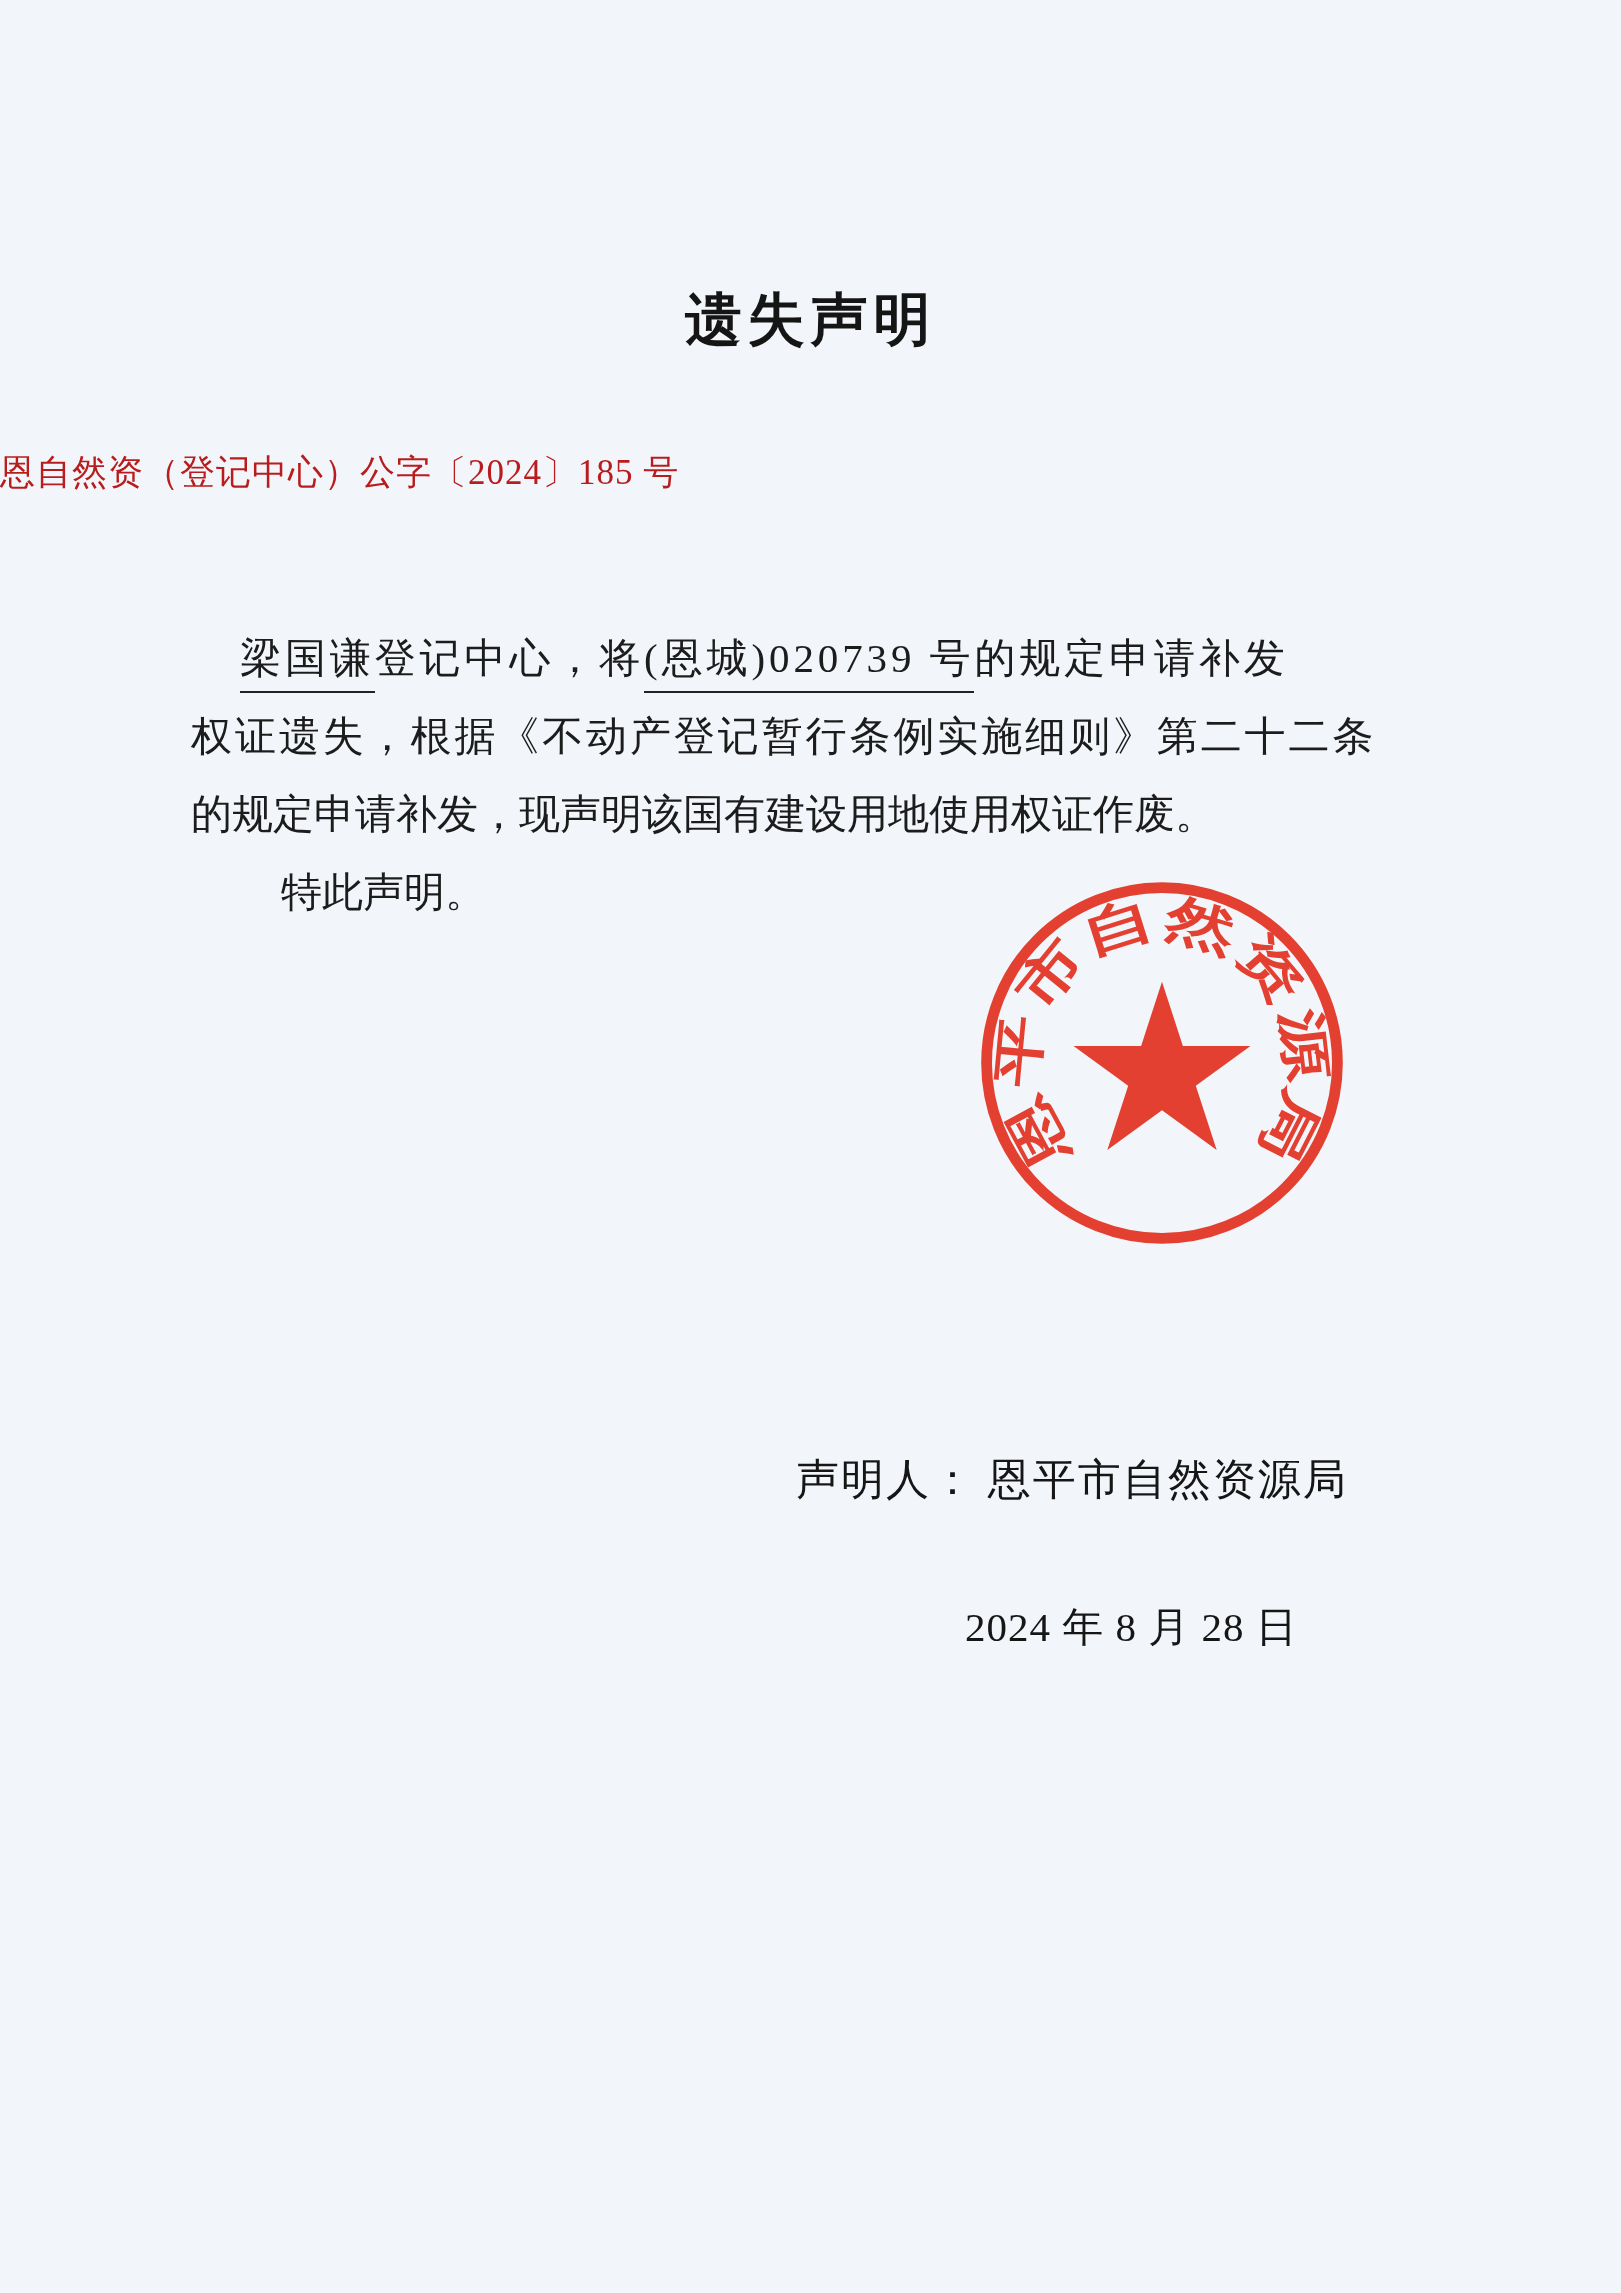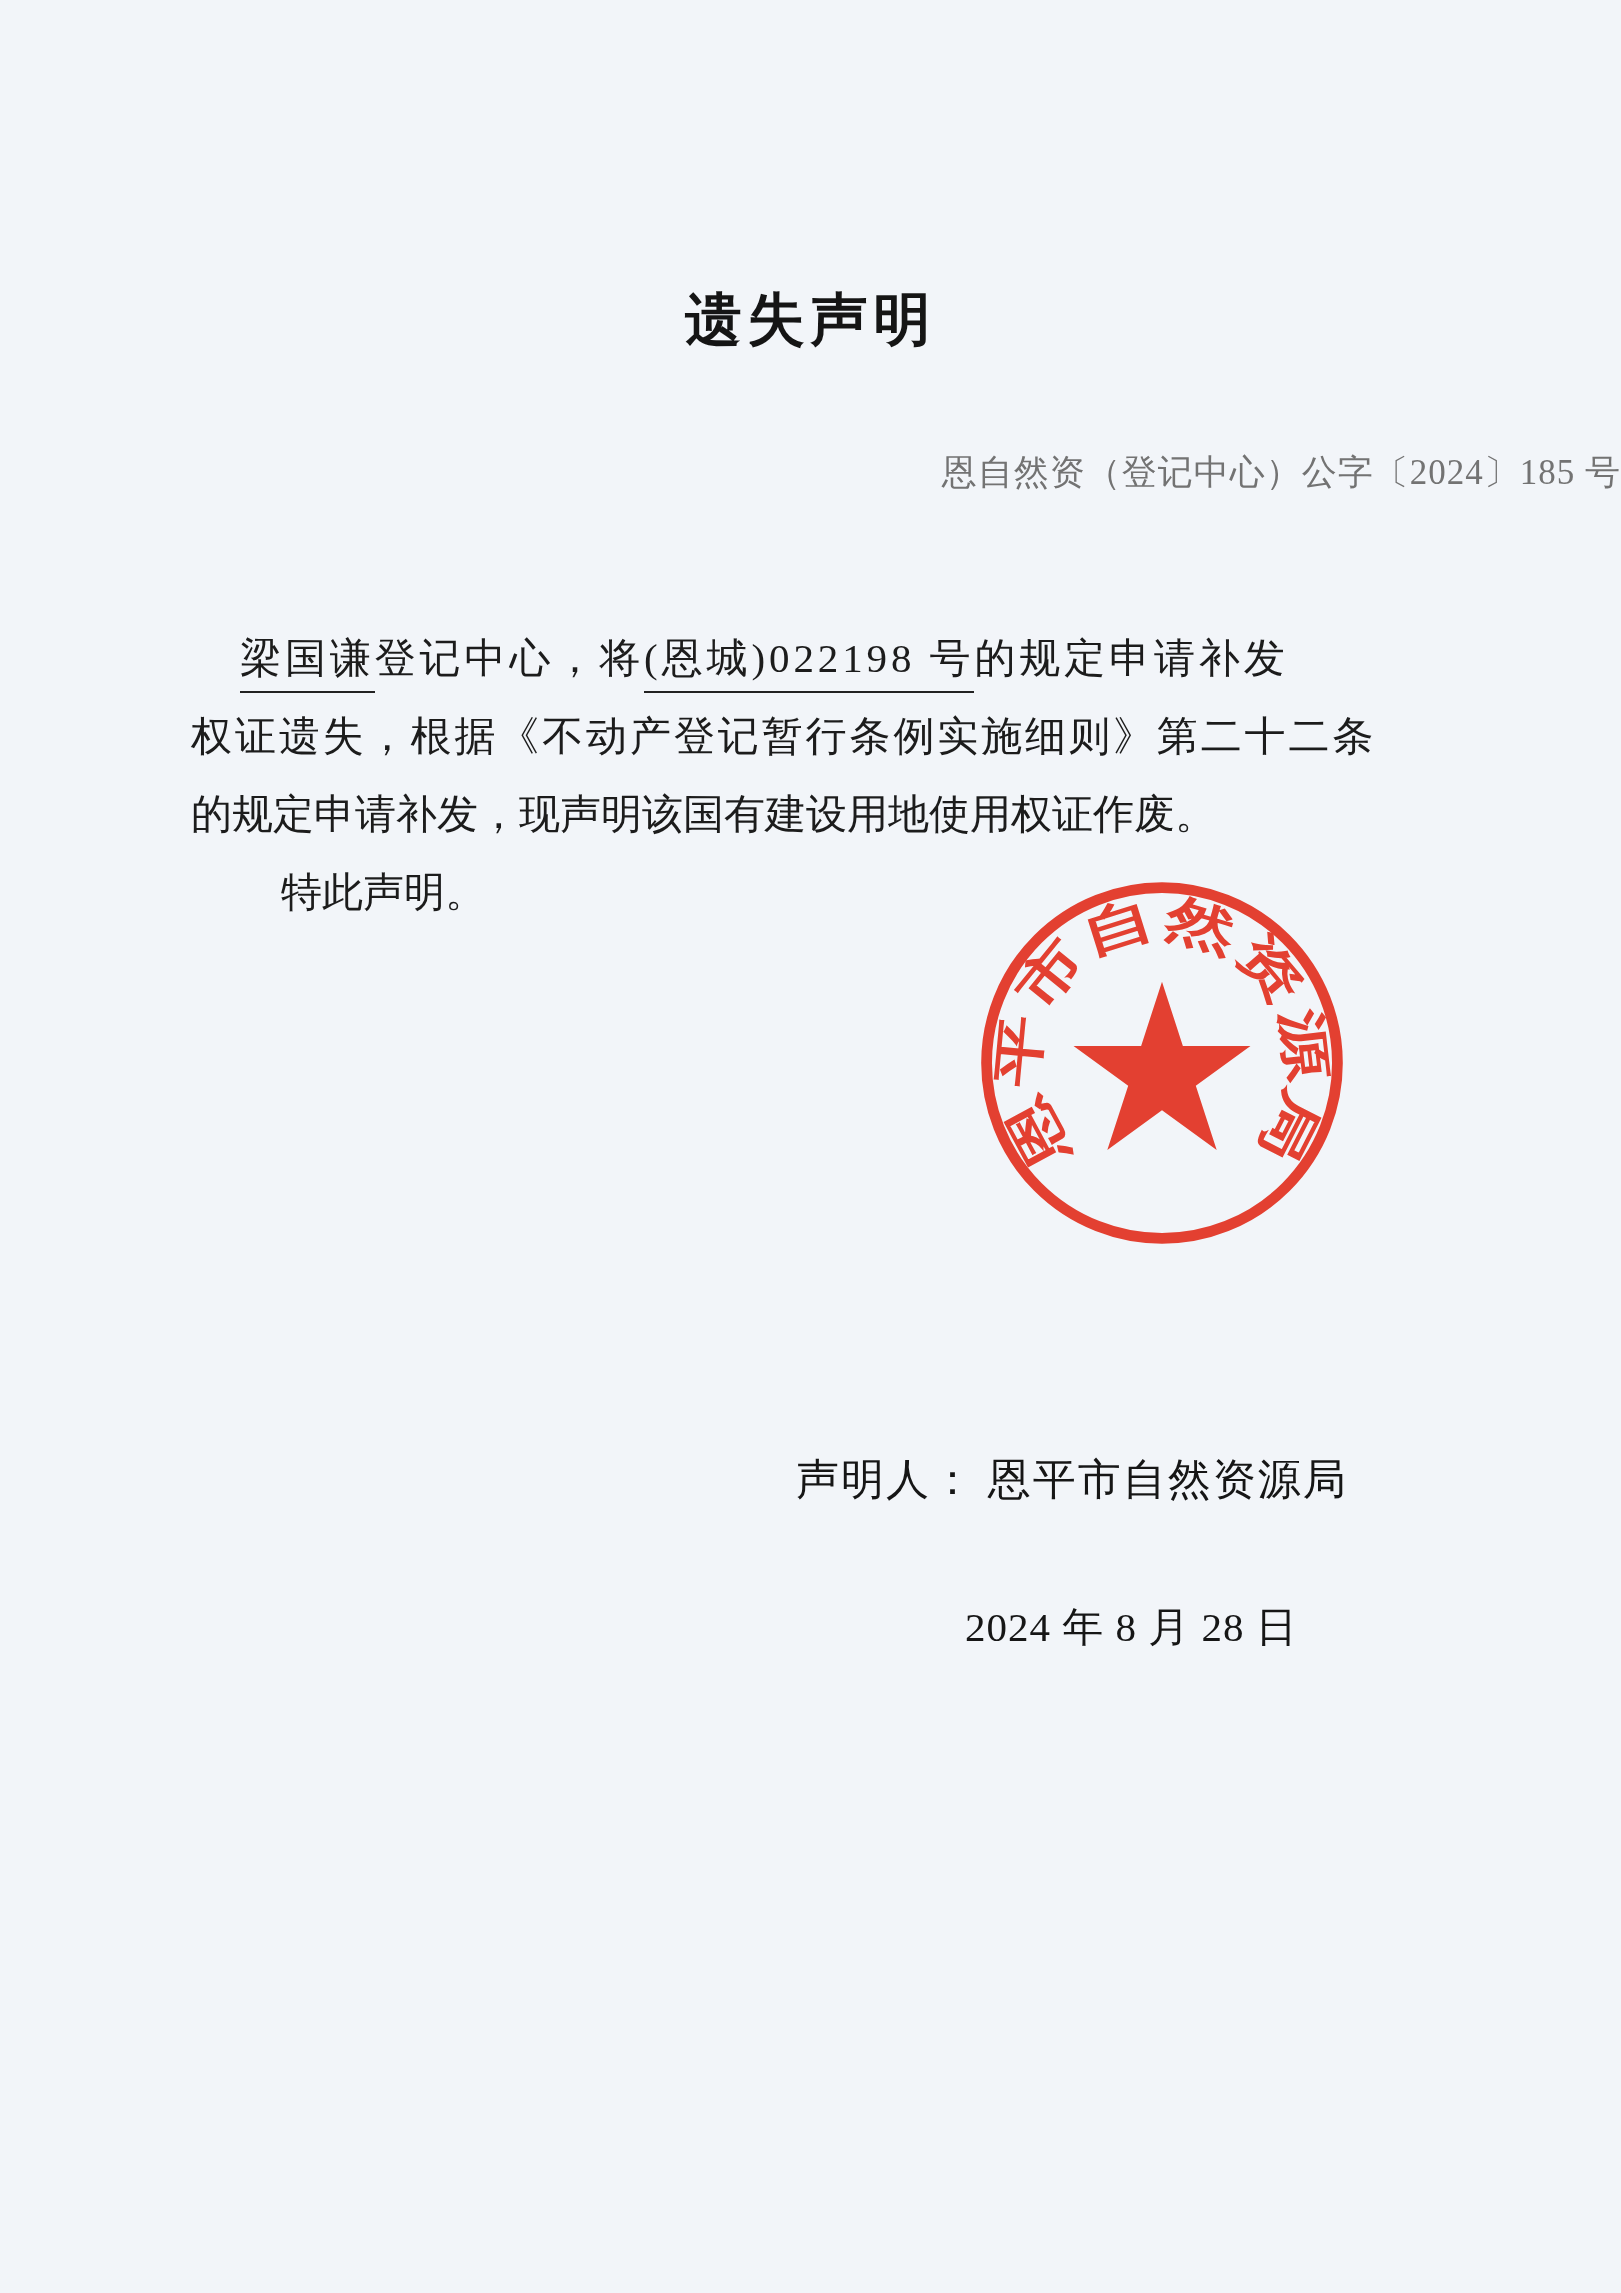--- a/index.html
+++ b/index.html
@@ -13,24 +13,24 @@
   }
   .title{
     position:absolute;top:282px;left:0;width:100%;
     text-align:center;
     font-size:57px;font-weight:700;
     letter-spacing:5.9px;
     color:#151515;
   }
   .doc-number{
     position:absolute;top:372px;left:0;right:251px;
-    text-align:right;
+    text-align:left;
     font-size:35px;
     letter-spacing:1px;
-    color:#737373;
+    color:#b91c1c;
   }
   .body-block{
     position:absolute;top:495px;left:191px;right:196px;
   }
   .line{
     font-size:41px;
     line-height:78px;
     white-space:nowrap;
     color:#1c1c1c;
   }
@@ -75,21 +75,21 @@
       <textPath href="#stampArc" startOffset="0" textLength="600" lengthAdjust="spacingAndGlyphs">恩平市自然资源局</textPath>
     </text>
     <polygon fill="#e23322" points="0,-83 21.3,-17.4 90.3,-17.4 34.5,23.2 55.8,88.9 0,48.3 -55.8,88.9 -34.5,23.2 -90.3,-17.4 -21.3,-17.4"></polygon>
   </svg>
 
   <div class="title overlay">遗失声明</div>
 
   <div class="doc-number overlay">恩自然资（登记中心）公字〔2024〕185 号</div>
 
   <div class="body-block overlay">
-    <p class="line ls4 indent1" style="margin: 0px;"><span class="u">梁国谦</span><span>登记中心，将</span><span class="u">(恩城)022198 号</span><span>的规定申请补发</span></p>
+    <p class="line ls4 indent1" style="margin: 0px;"><span class="u">梁国谦</span><span>登记中心，将</span><span class="u">(恩城)020739 号</span><span>的规定申请补发</span></p>
     <p class="line ls3" style="margin: 0px;">权证遗失，根据《不动产登记暂行条例实施细则》第二十二条</p>
     <p class="line" style="margin: 0px;">的规定申请补发，现声明该国有建设用地使用权证作废。</p>
     <p class="line indent2" style="margin: 0px;">特此声明。</p>
   </div>
 
   <div class="sig-row overlay">
     <span>声明人：</span><span class="sig-name">恩平市自然资源局</span>
   </div>
 
   <div class="date-row overlay">2024 年 8 月 28 日</div>

